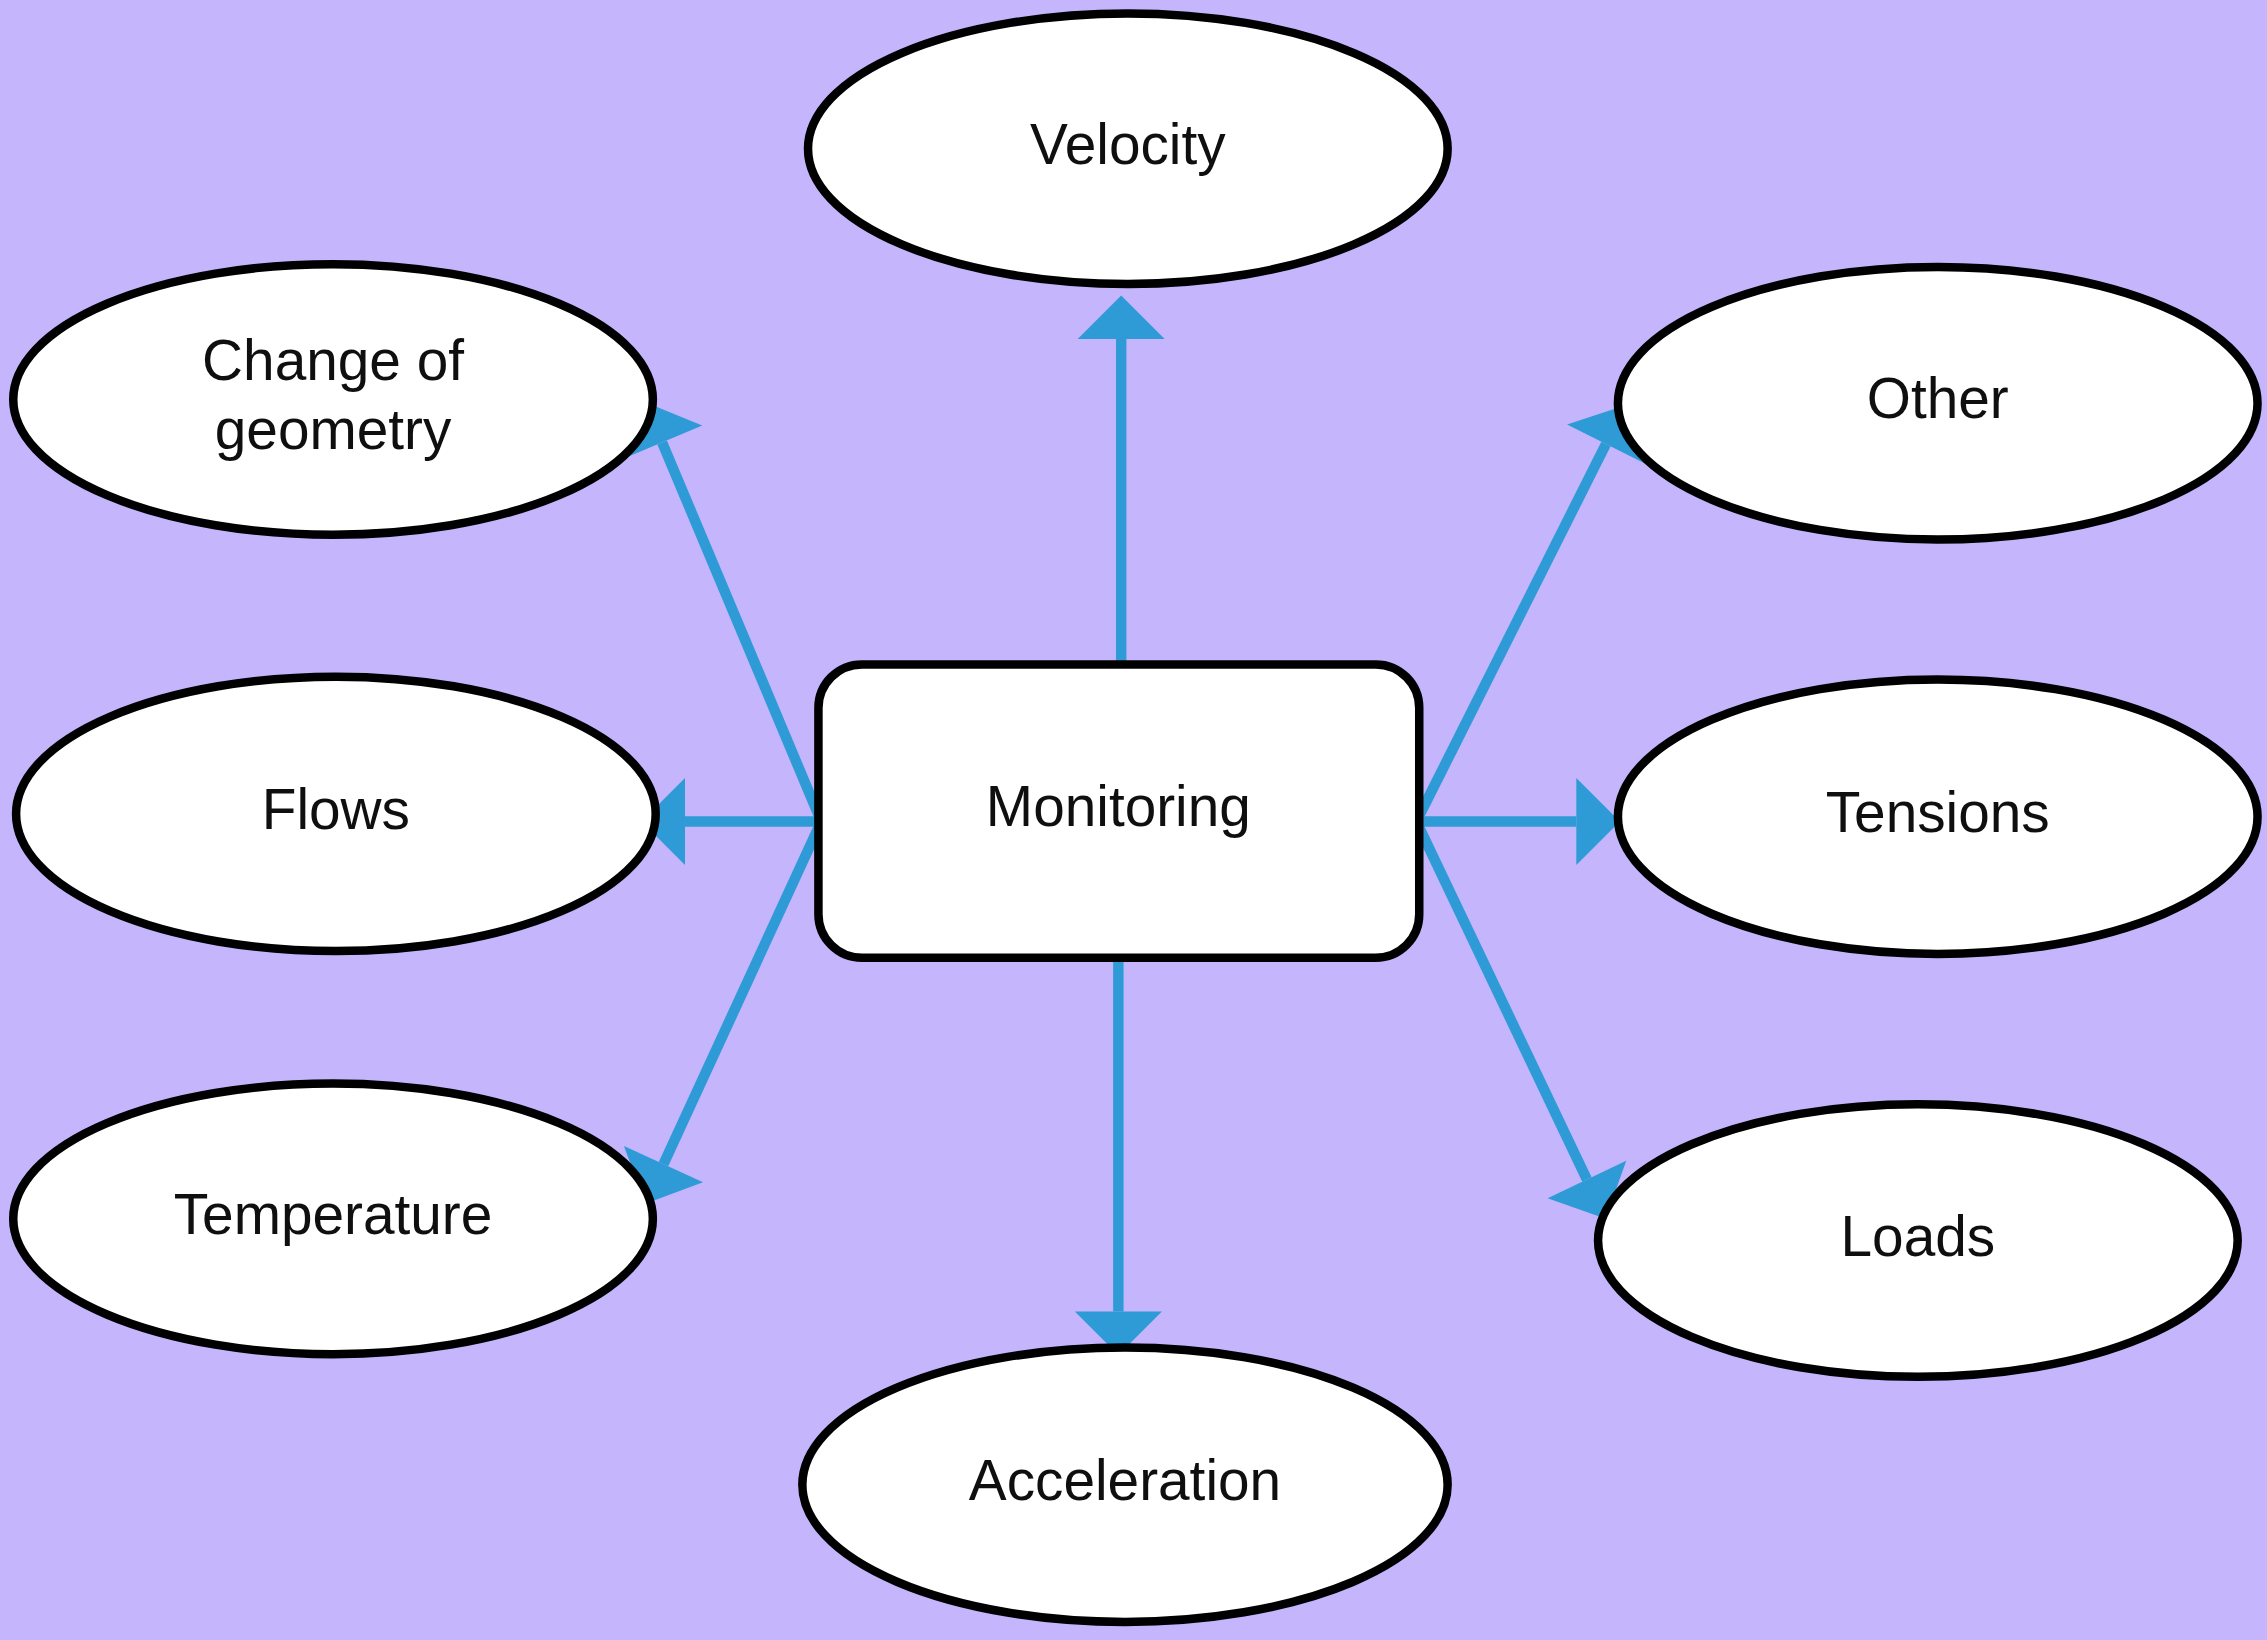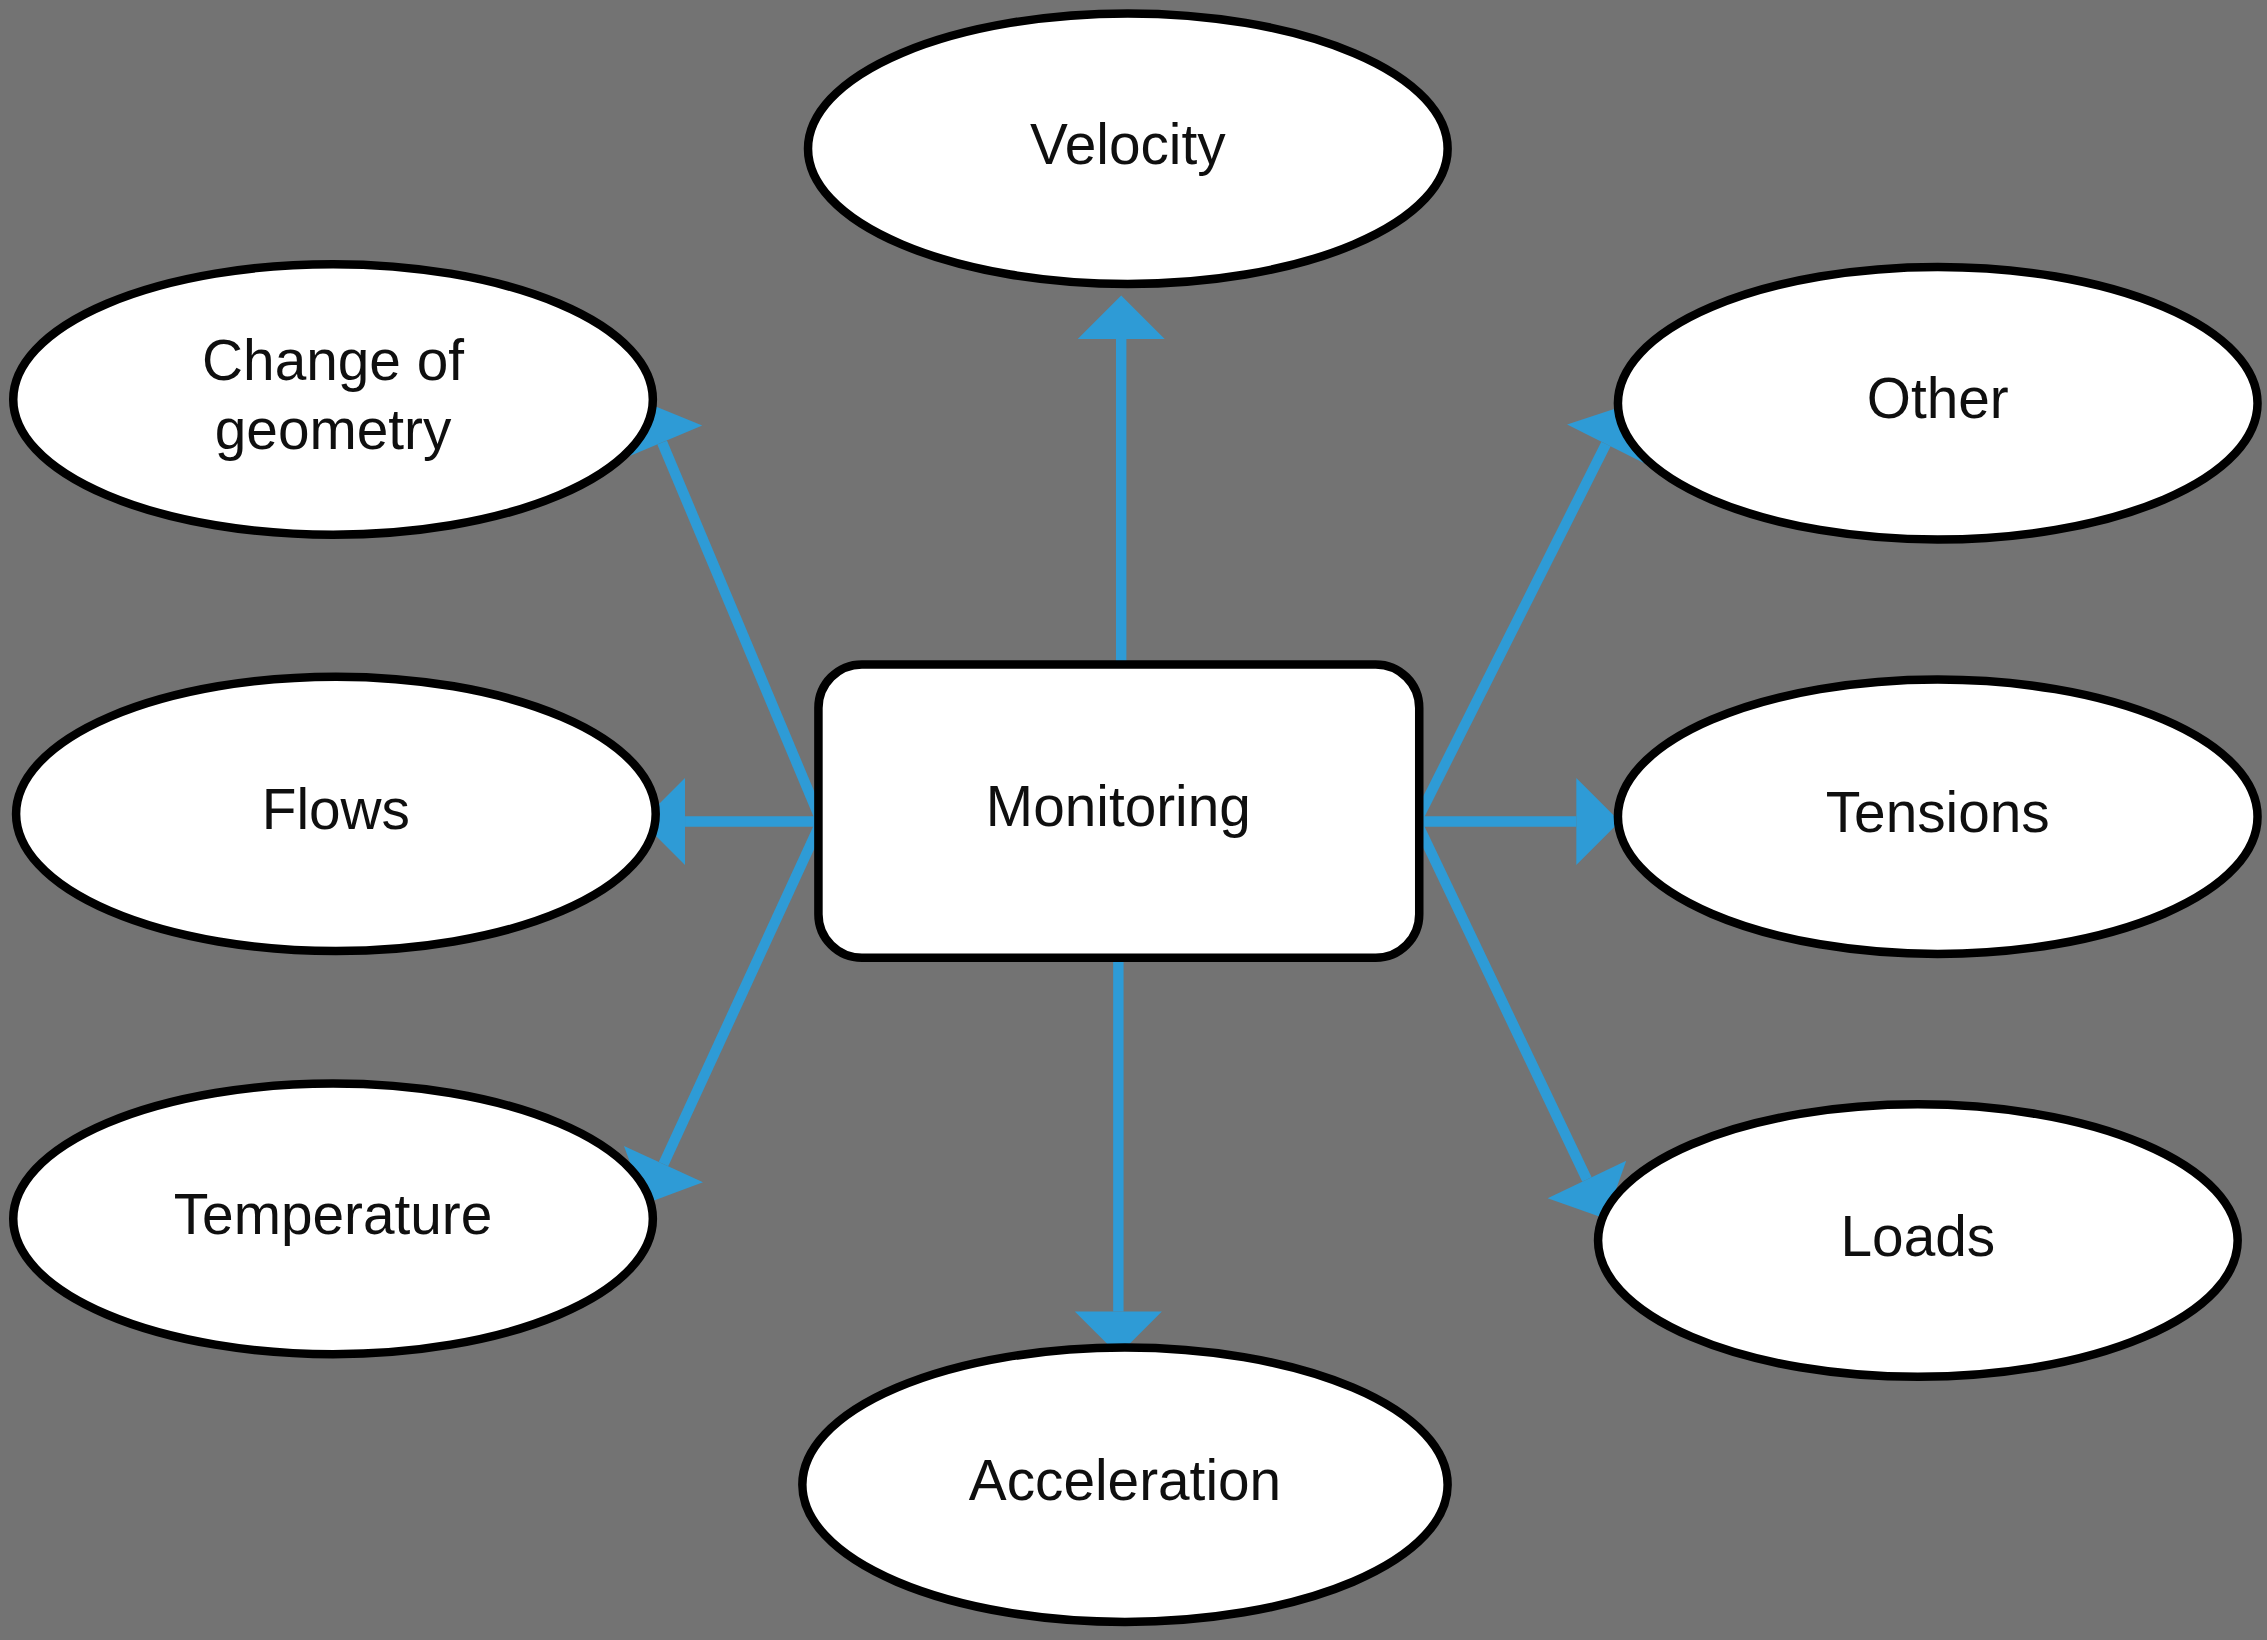--- a/index.html
+++ b/index.html
@@ -8,21 +8,21 @@
     padding: 0;
     background: #ffffff;
   }
   body {
     font-family: "Liberation Sans", sans-serif;
   }
   #stage {
     position: relative;
     width: 2267px;
     height: 1641px;
-    background: #737373;
+    background: #c4b5fd;
     overflow: hidden;
   }
   #diagram-svg {
     position: absolute;
     left: 0;
     top: 0;
     width: 2267px;
     height: 1641px;
     display: block;
   }

